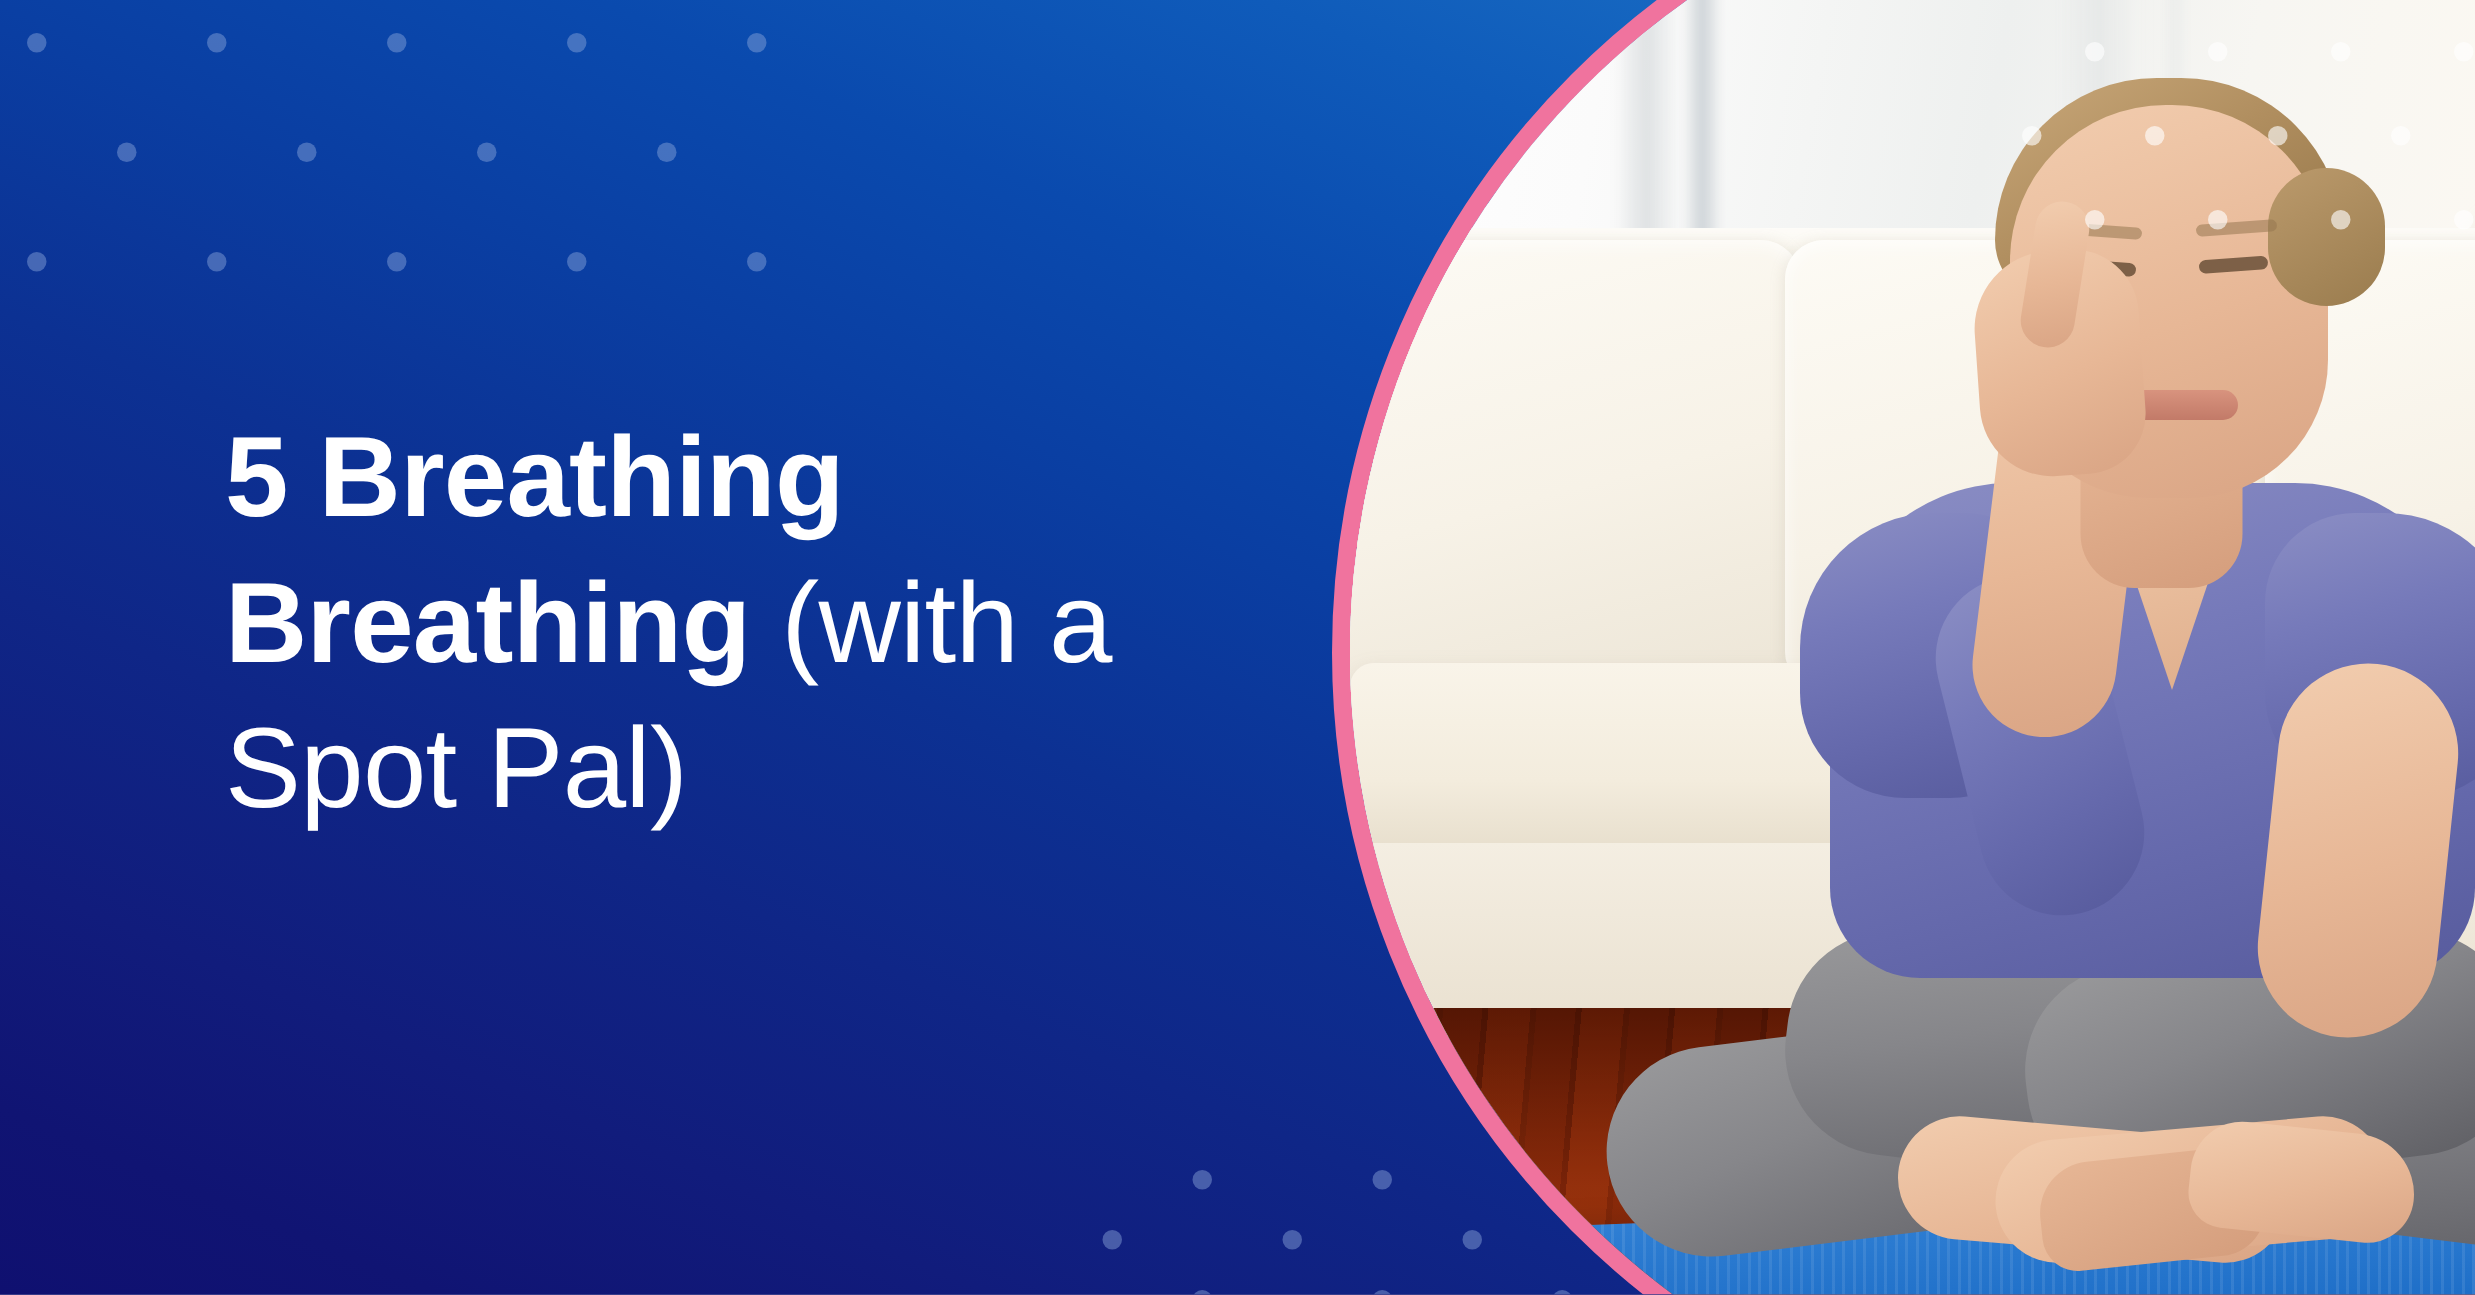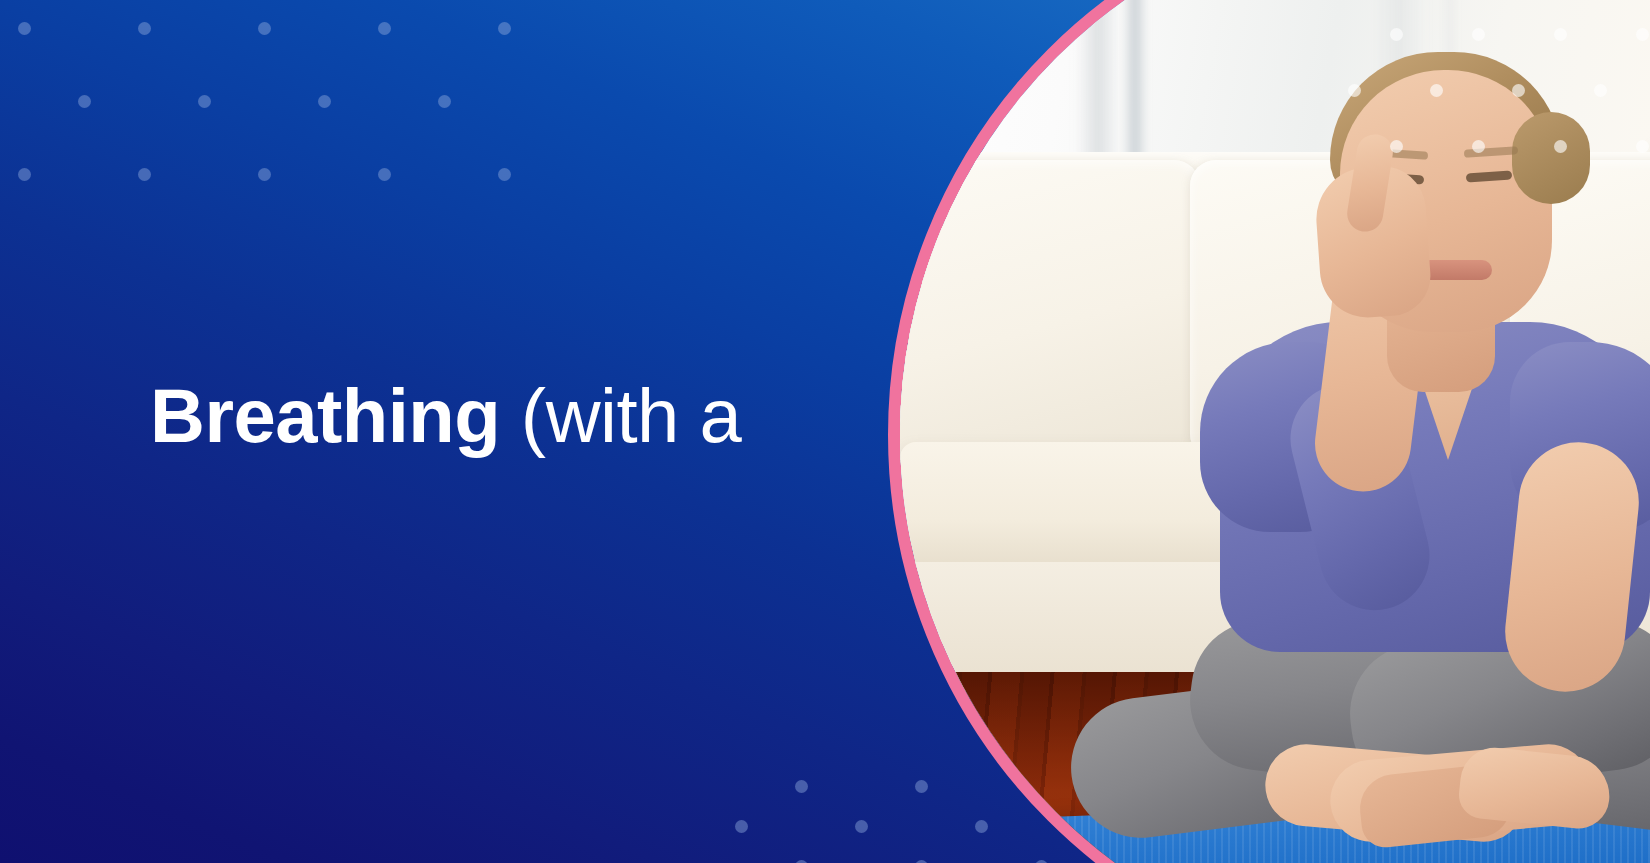--- a/index.html
+++ b/index.html
@@ -305,22 +305,23 @@
       <span class="dot" style="width: 13px; height: 13px; left: 300px; top: 73px;"></span>
       <span class="dot" style="width: 13px; height: 13px; left: 420px; top: 73px;"></span>
       <span class="dot" style="width: 13px; height: 13px; left: 0px; top: 146px;"></span>
       <span class="dot" style="width: 13px; height: 13px; left: 120px; top: 146px;"></span>
       <span class="dot" style="width: 13px; height: 13px; left: 240px; top: 146px;"></span>
       <span class="dot" style="width: 13px; height: 13px; left: 360px; top: 146px;"></span>
       <span class="dot" style="width: 13px; height: 13px; left: 480px; top: 146px;"></span>
     </div>
 
   <div class="headline">
-    <br>
+    <span class="b">5 Breathing</span><br>
     <span class="b">Breathing</span><span class="l"> (with a</span><br>
+    <span class="l">Spot Pal)</span>
   </div>
 
   <div class="dots" id="dots-bottom">
       <span class="dot" style="width: 13px; height: 13px; left: 0px; top: 0px;"></span>
       <span class="dot" style="width: 13px; height: 13px; left: 120px; top: 0px;"></span>
       <span class="dot" style="width: 13px; height: 13px; left: 240px; top: 0px;"></span>
       <span class="dot" style="width: 13px; height: 13px; left: 360px; top: 0px;"></span>
       <span class="dot" style="width: 13px; height: 13px; left: 480px; top: 0px;"></span>
       <span class="dot" style="width: 13px; height: 13px; left: -60px; top: 40px;"></span>
       <span class="dot" style="width: 13px; height: 13px; left: 60px; top: 40px;"></span>

